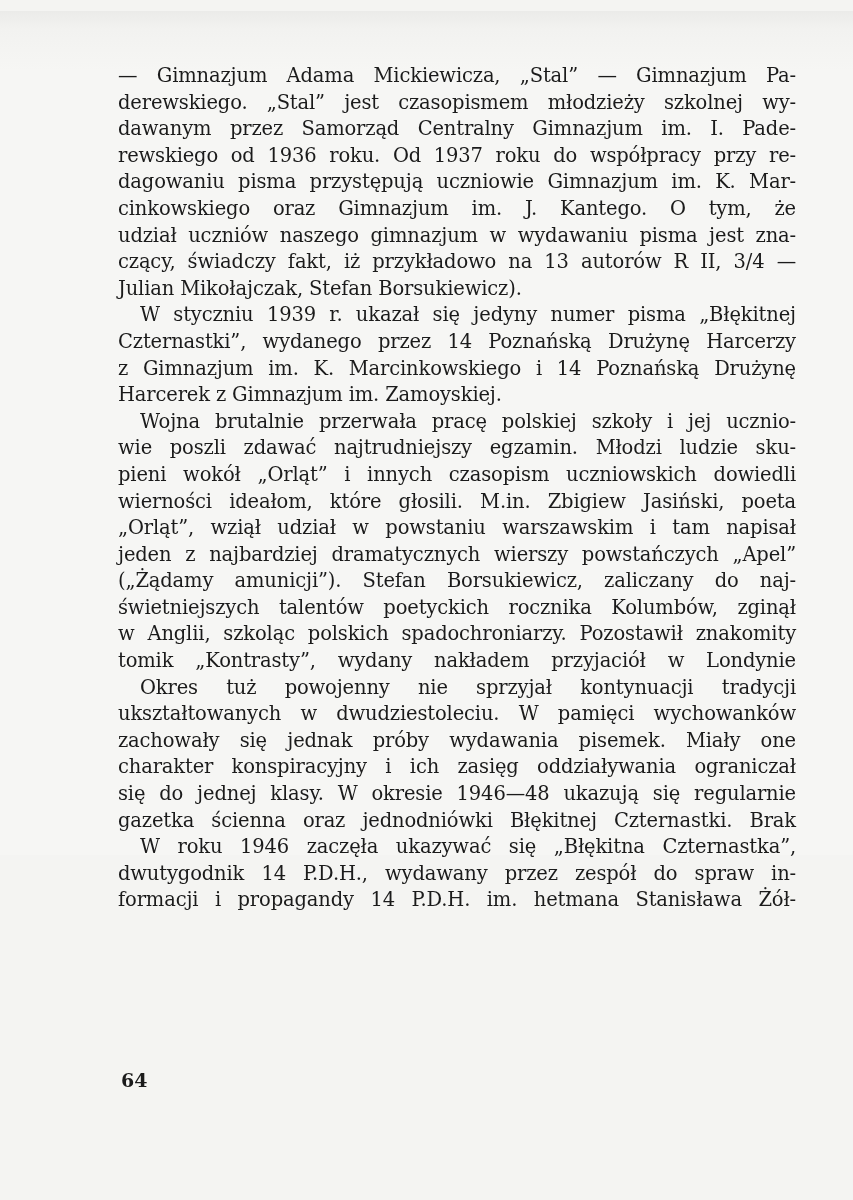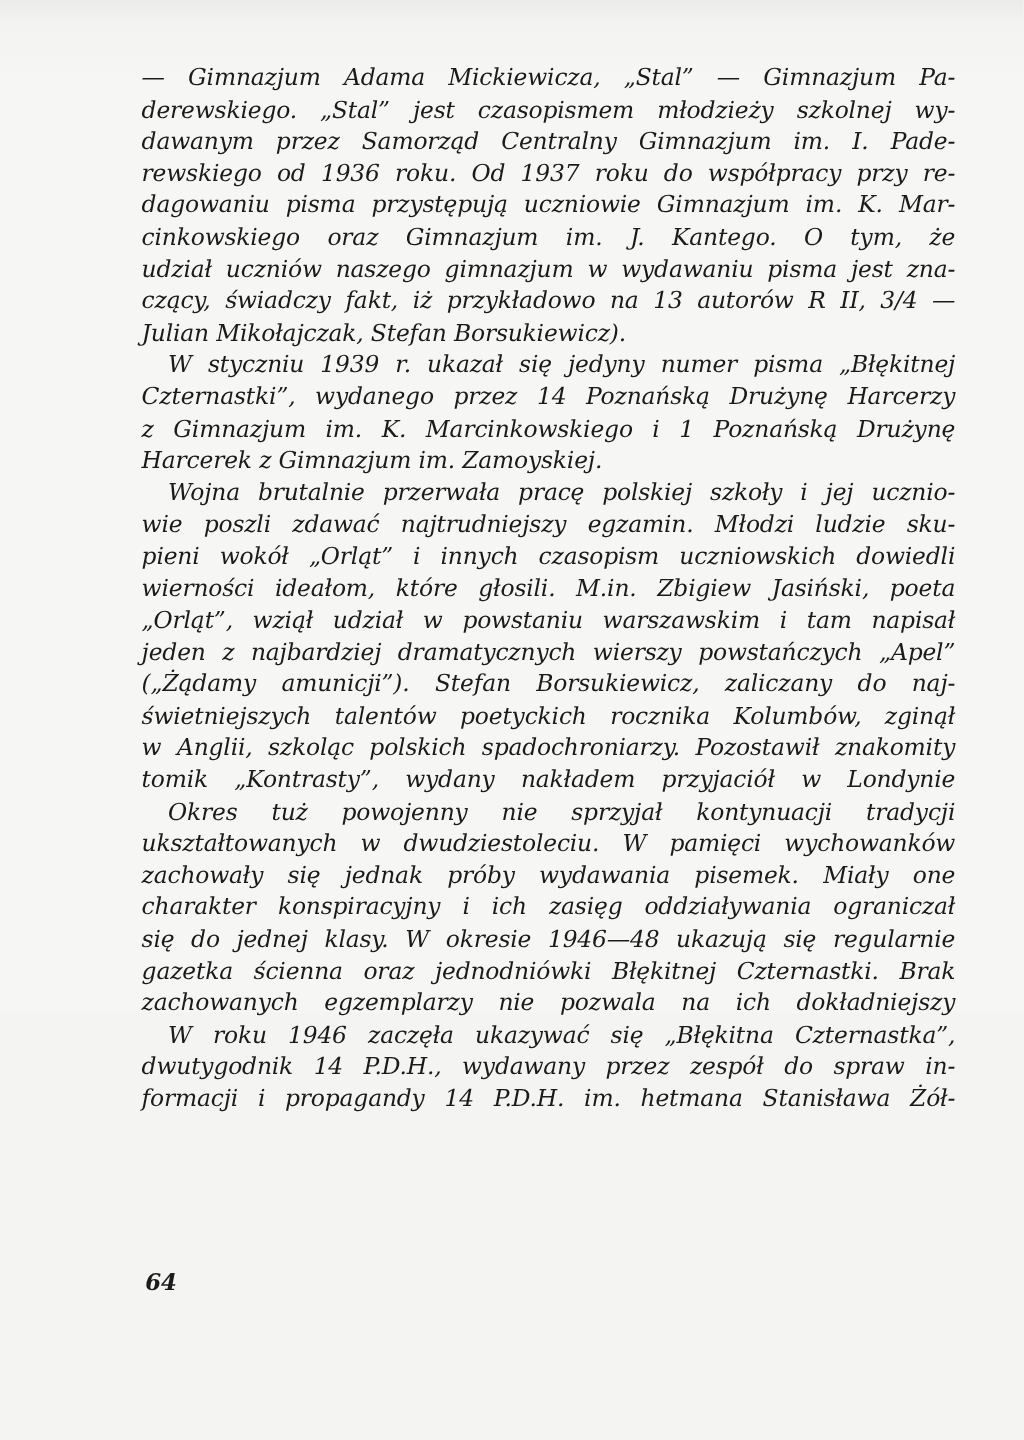--- a/index.html
+++ b/index.html
@@ -2,23 +2,22 @@
 <html><head>
 <meta charset="utf-8">
 <style>
   html, body { margin: 0; padding: 0; }
   body {
     width: 853px; height: 1200px; overflow: hidden;
     background: #f4f4f2;
     position: relative;
   }
   .page {
-    position: absolute; left: 0; top: 0; width: 853px; height: 844px;
+    position: absolute; left: 0; top: 11px; width: 853px; height: 844px;
     background: linear-gradient(180deg, #ebebe9 0px, #f2f2f0 18px, #f6f6f4 60px, #f6f6f4 1140px, #f0f0ee 1200px);
-    font-style: italic;
   }
   .text {
     position: absolute; left: 118px; top: 52px; width: 678px;
     font-family: "DejaVu Serif", "Liberation Serif", serif;
     font-size: 19.5px;
     color: #1b1b1b;
   }
   .line {
     display: block;
     height: 26.6px;
@@ -45,37 +44,36 @@
     <span class="line">derewskiego. „Stal” jest czasopismem młodzieży szkolnej wy-</span>
     <span class="line">dawanym przez Samorząd Centralny Gimnazjum im. I. Pade-</span>
     <span class="line">rewskiego od 1936 roku. Od 1937 roku do współpracy przy re-</span>
     <span class="line">dagowaniu pisma przystępują uczniowie Gimnazjum im. K. Mar-</span>
     <span class="line">cinkowskiego oraz Gimnazjum im. J. Kantego. O tym, że</span>
     <span class="line">udział uczniów naszego gimnazjum w wydawaniu pisma jest zna-</span>
     <span class="line">czący, świadczy fakt, iż przykładowo na 13 autorów R II, 3/4 —</span>
     <span class="line last">Julian Mikołajczak, Stefan Borsukiewicz).</span>
     <span class="line indent">W styczniu 1939 r. ukazał się jedyny numer pisma „Błękitnej</span>
     <span class="line">Czternastki”, wydanego przez 14 Poznańską Drużynę Harcerzy</span>
-    <span class="line">z Gimnazjum im. K. Marcinkowskiego i 1 Poznańską Drużynę</span>
+    <span class="line">z Gimnazjum im. K. Marcinkowskiego i 14 Poznańską Drużynę</span>
     <span class="line last">Harcerek z Gimnazjum im. Zamoyskiej.</span>
     <span class="line indent">Wojna brutalnie przerwała pracę polskiej szkoły i jej uczniо-</span>
     <span class="line">wie poszli zdawać najtrudniejszy egzamin. Młodzi ludzie sku-</span>
     <span class="line">pieni wokół „Orląt” i innych czasopism uczniowskich dowiedli</span>
     <span class="line">wierności ideałom, które głosili. M.in. Zbigiew Jasiński, poeta</span>
     <span class="line">„Orląt”, wziął udział w powstaniu warszawskim i tam napisał</span>
     <span class="line">jeden z najbardziej dramatycznych wierszy powstańczych „Apel”</span>
     <span class="line">(„Żądamy amunicji”). Stefan Borsukiewicz, zaliczany do naj-</span>
     <span class="line">świetniejszych talentów poetyckich rocznika Kolumbów, zginął</span>
     <span class="line">w Anglii, szkoląc polskich spadochroniarzy. Pozostawił znakomity</span>
     <span class="line">tomik „Kontrasty”, wydany nakładem przyjaciół w Londynie</span>
     <span class="line indent">Okres tuż powojenny nie sprzyjał kontynuacji tradycji</span>
     <span class="line">ukształtowanych w dwudziestoleciu. W pamięci wychowanków</span>
     <span class="line">zachowały się jednak próby wydawania pisemek. Miały one</span>
     <span class="line">charakter konspiracyjny i ich zasięg oddziaływania ograniczał</span>
     <span class="line">się do jednej klasy. W okresie 1946—48 ukazują się regularnie</span>
     <span class="line">gazetka ścienna oraz jednodniówki Błękitnej Czternastki. Brak</span>
-    <span class="line">zachowanych egzemplarzy nie pozwala na ich dokładniejszy</span>
     <span class="line indent">W roku 1946 zaczęła ukazywać się „Błękitna Czternastka”,</span>
     <span class="line">dwutygodnik 14 P.D.H., wydawany przez zespół do spraw in-</span>
     <span class="line">formacji i propagandy 14 P.D.H. im. hetmana Stanisława Żół-</span>
   </div>
   <div class="pagenum">64</div>
 </div>
 
 </body></html>

